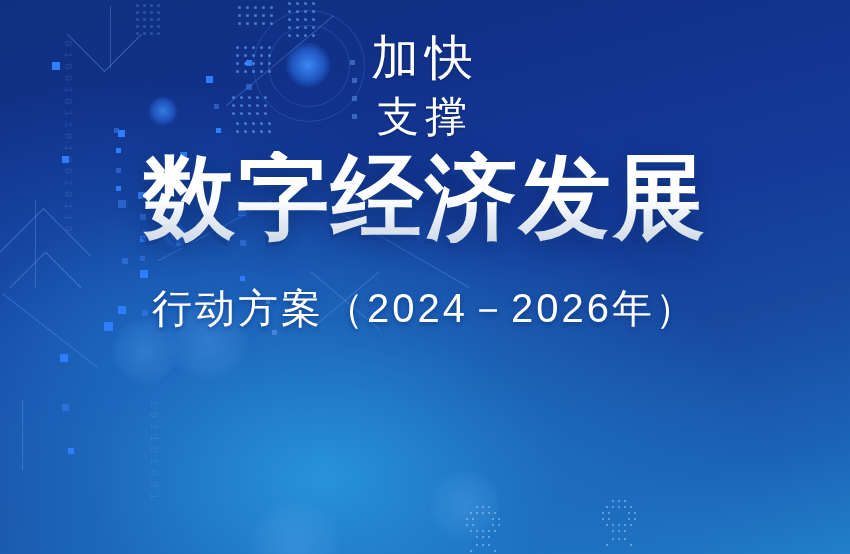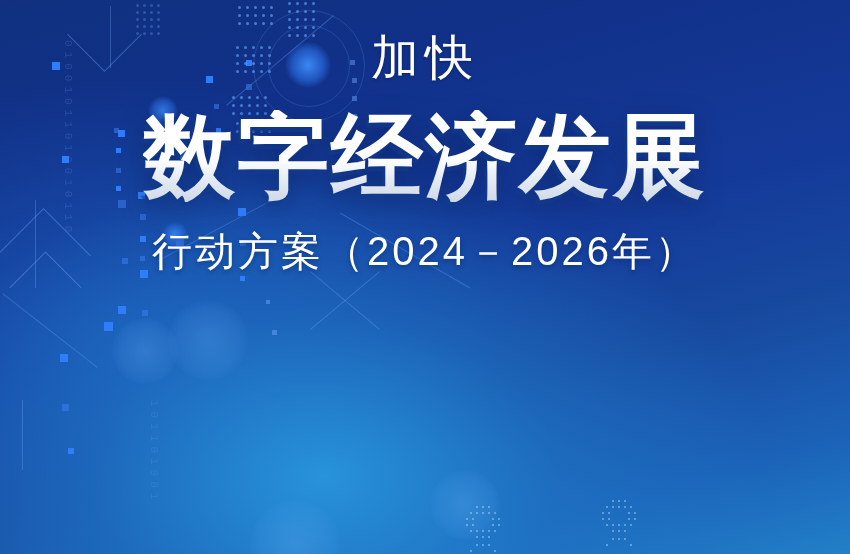--- a/index.html
+++ b/index.html
@@ -114,24 +114,24 @@
     line-height: 1;
     letter-spacing: 2px;
     background: linear-gradient(180deg, #ffffff 0%, #ffffff 52%, #e6ecf4 74%, #cfd9e6 100%);
     -webkit-background-clip: text;
     background-clip: text;
     color: transparent;
     -webkit-text-fill-color: transparent;
     filter: drop-shadow(-3px 5px 0 rgba(18,60,140,0.55)) drop-shadow(0 6px 12px rgba(5,25,80,0.40));
   }
   .headline-1 { margin-top: 24px; }
-  .headline-2 { margin-top: 28px; }
+  .headline-2 { margin-top: 13px; }
 
   .subline {
-    margin-top: 22px;
+    margin-top: 38px;
     font-size: 40px;
     font-weight: 300;
     letter-spacing: 3px;
     color: #ffffff;
     text-shadow: 0 2px 5px rgba(6,30,90,0.45);
     white-space: nowrap;
   }
 </style>
 </head>
 <body>
@@ -394,19 +394,20 @@
         <i style="left:22px;top:38px"></i>
       <i style="left:4px;top:44px"></i>
         <i style="left:28px;top:44px"></i>
     </div>
   </div>
 
   <div class="content">
     <div class="line-thinhead line-kuai">加快</div>
 
 
+    <div class="line-thinhead line-cheng">支撑</div>
 
     <div class="headline headline-2">数字经济发展</div>
 
     <div class="subline">行动方案（2024－2026年）</div>
   </div>
 
 </div>
 
 </body></html>

